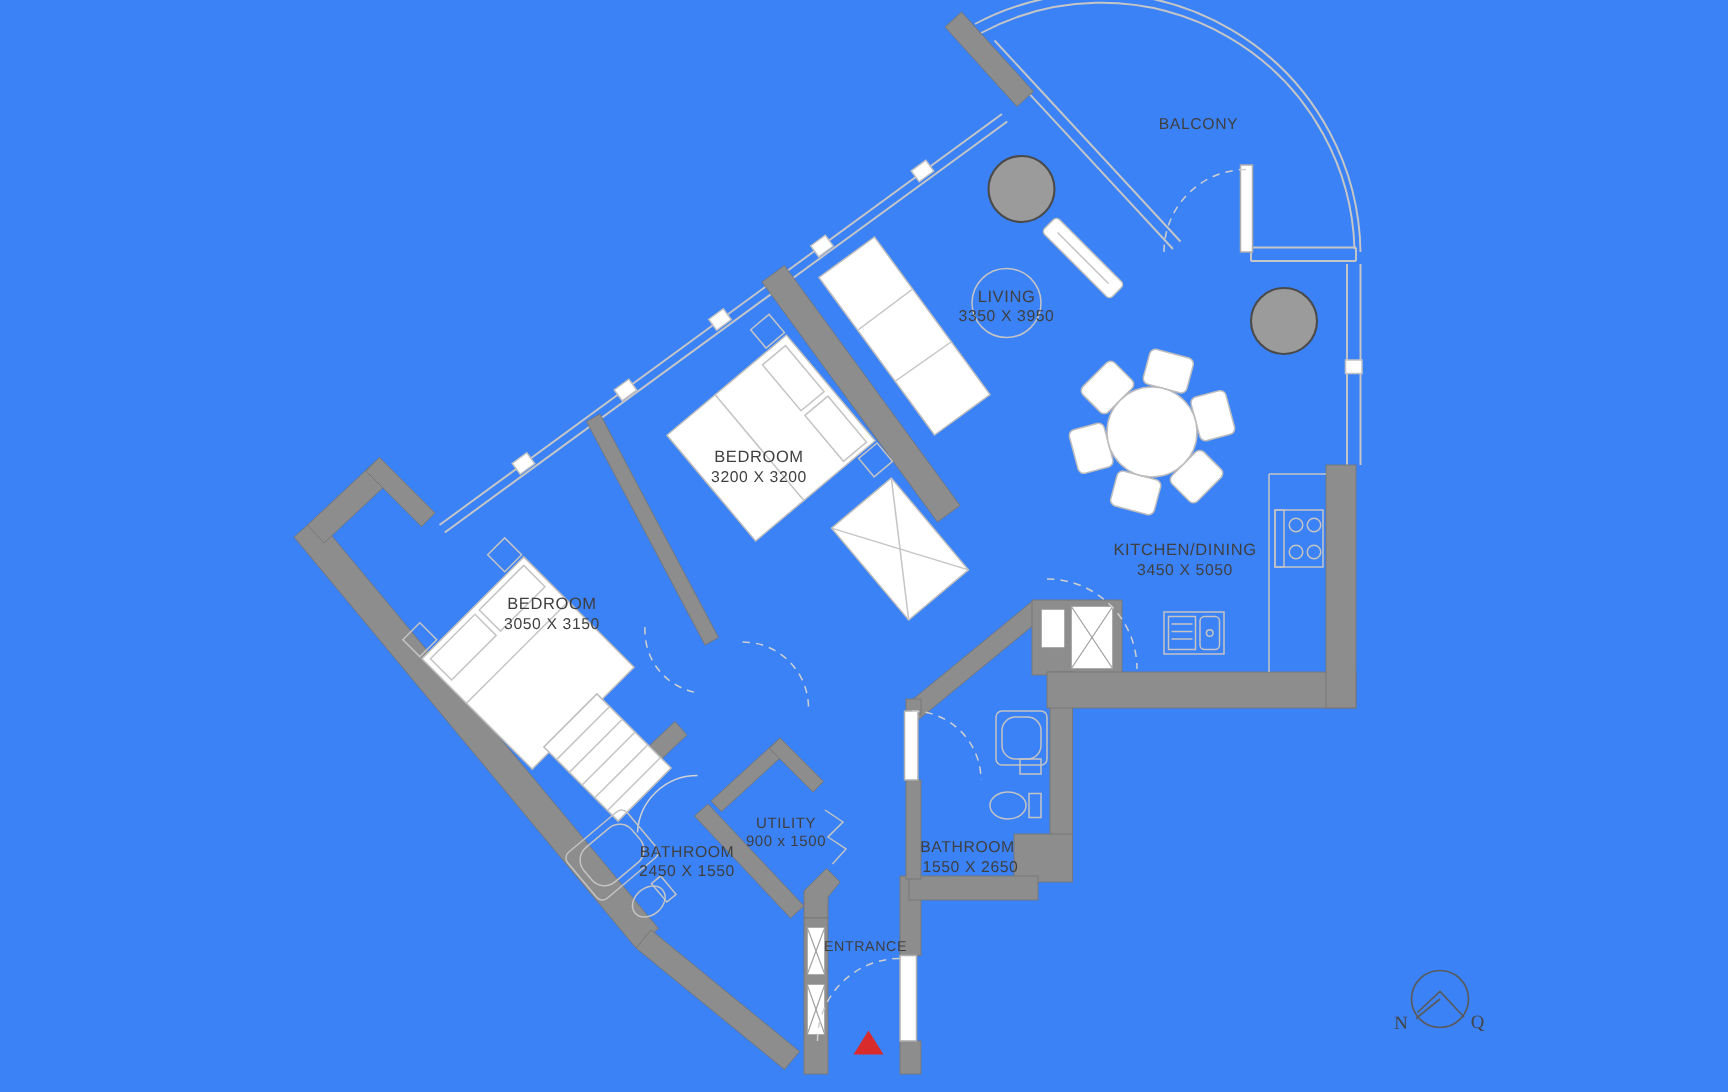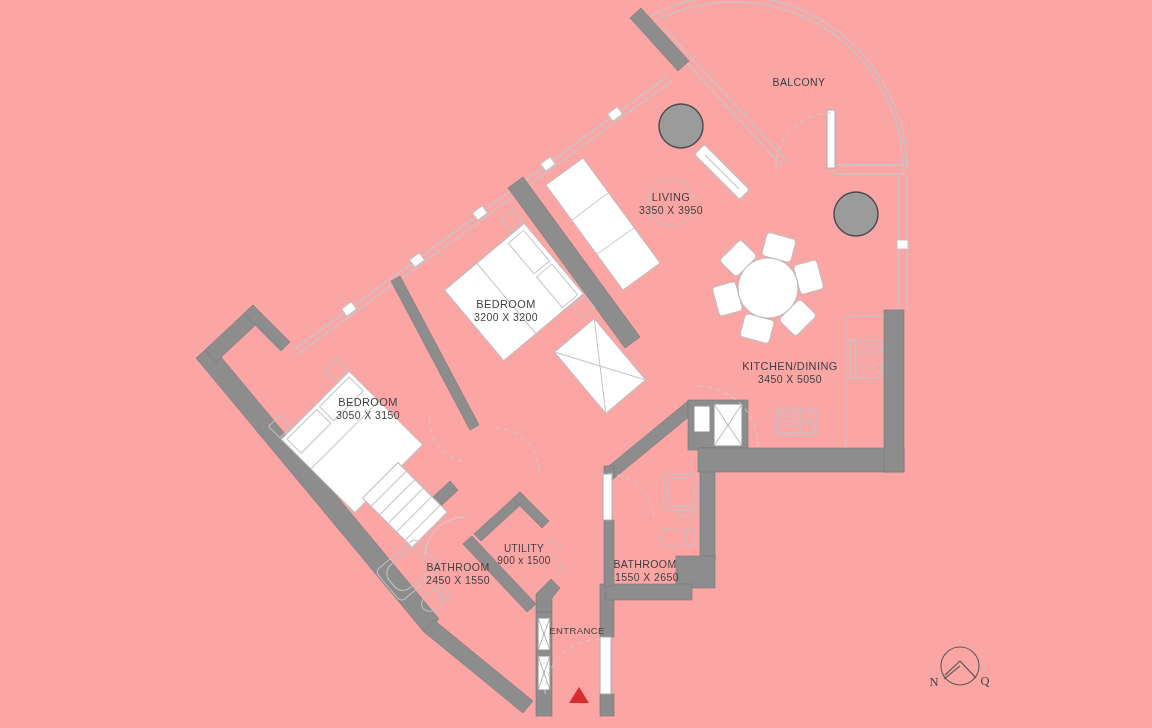--- a/index.html
+++ b/index.html
@@ -1,16 +1,16 @@
 <!DOCTYPE html>
 <html><head>
 <meta charset="utf-8">
 <style>
   html,body{margin:0;padding:0;background:#fff;}
-  #stage{position:relative;width:1152px;height:728px;background:#fca5a5;overflow:hidden;}
+  #stage{position:relative;width:1152px;height:728px;background:#3b82f6;overflow:hidden;}
   svg{position:absolute;left:0;top:0;}
   .walls{stroke:#757575;stroke-width:.6;}
   .furn{fill:#ffffff;stroke:#bdbdbd;stroke-width:1;}
   .furn2{fill:none;stroke:#c4c4c4;stroke-width:1;}
   .glz{stroke:#c6c6c6;stroke-width:1.3;fill:none;}
   .tick{fill:#ffffff;stroke:#c2c2c2;stroke-width:1;}
   .dash{fill:none;stroke:#cfcfcf;stroke-width:1;stroke-dasharray:5 4;}
   .doorarc{fill:none;stroke:#d2d2d2;stroke-width:1;}
   .leaf{fill:#ffffff;stroke:#aeaeae;stroke-width:1;}
   .hatchbox{fill:#ffffff;stroke:#8f8f8f;stroke-width:1;}

